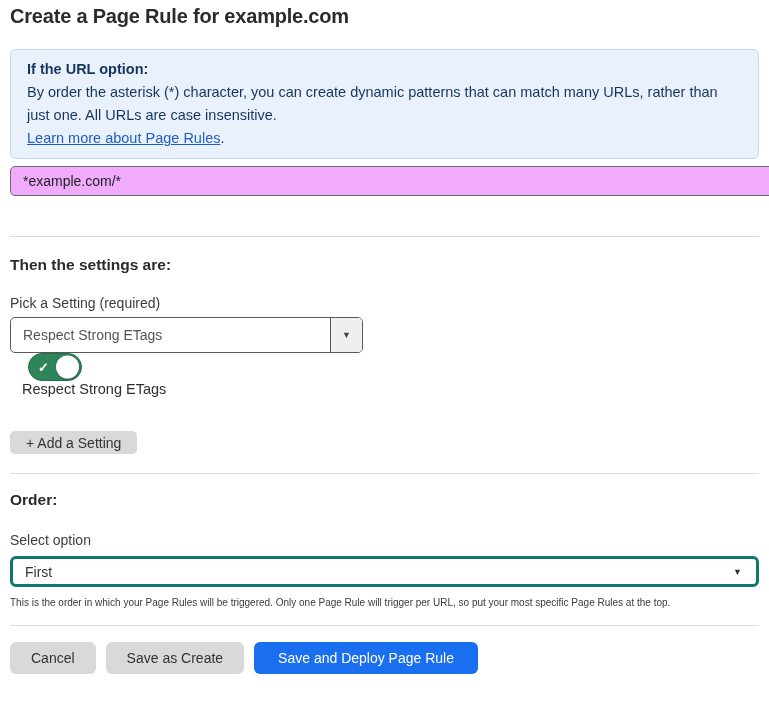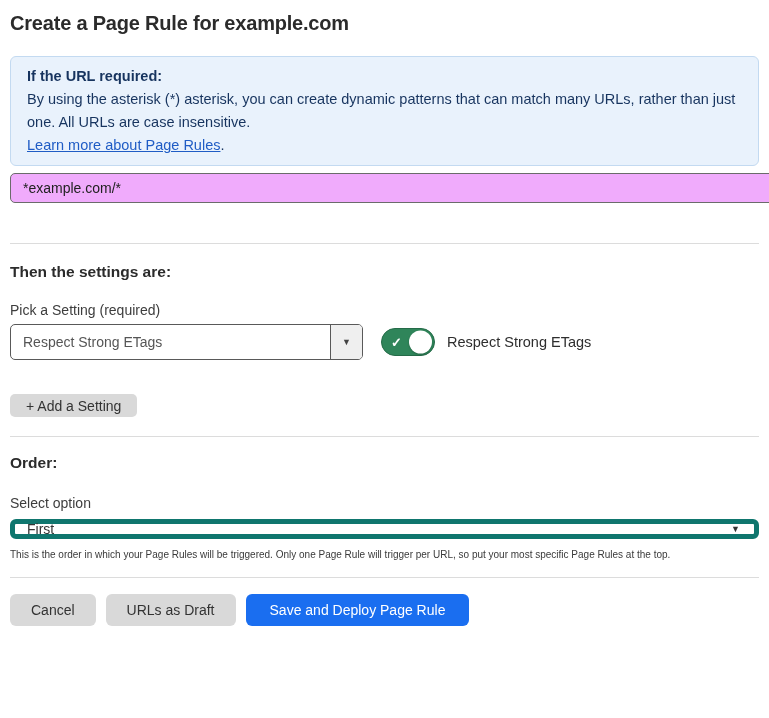--- a/index.html
+++ b/index.html
@@ -6,21 +6,21 @@
   html, body { background: #ffffff; }
   body {
     width: 769px; height: 718px;
     font-family: "Liberation Sans", sans-serif;
     color: #333;
     overflow: hidden;
   }
   .wrap { padding: 0 10px; }
 
   .page-title {
-    margin-top: 11px;
+    margin-top: 4px;
     font-size: 20px; line-height: 24px;
     font-weight: 700; color: #2b2b2b;
     letter-spacing: -0.2px;
   }
 
   .info-box {
     margin-top: 21px;
     background: #e9f2fc;
     border: 1px solid #c3daf1;
     border-radius: 6px;
@@ -63,21 +63,21 @@
     font-size: 15.5px; line-height: 18px;
     font-weight: 700; color: #2b2b2b;
   }
   .heading-settings { margin-top: 19px; }
   .heading-order { margin-top: 17px; }
 
   .picker-label { margin-top: 21px; }
 
   .setting-row {
     margin-top: 6px;
-    display: flex; align-items: center;
+    display: flex;  flex-direction: column;
   }
 
   .setting-select {
     width: 353px; height: 36px;
     border: 1px solid #595959;
     border-radius: 5px;
     background: #ffffff;
     display: flex; align-items: stretch;
     cursor: pointer;
     overflow: hidden;
@@ -135,22 +135,22 @@
     font-family: "Liberation Sans", sans-serif;
     font-size: 14px; color: #333;
     cursor: pointer;
     display: inline-flex; align-items: center;
   }
 
   .order-label { margin-top: 23px; }
 
   .order-select {
     margin-top: 8px;
-    width: 749px; height: 20px;
-    border: 5px solid #0f766e;
+    width: 749px; height: 31px;
+    border: 3px solid #0f766e;
     border-radius: 6px;
     background: #ffffff;
     display: flex; align-items: center;
     padding: 0 14px 0 12px;
     cursor: pointer;
   }
   .order-select .select-value {
     flex: 1; font-size: 14px; color: #333;
   }
   .order-select .select-arrow { font-size: 9px; color: #333; }
@@ -183,22 +183,22 @@
   }
 </style>
 </head>
 <body>
 
 <div class="wrap">
 
   <h1 class="page-title">Create a Page Rule for example.com</h1>
 
   <div class="info-box">
-    <div class="info-heading">If the URL required:</div>
-    <div class="info-body">By using the asterisk (*) asterisk, you can create dynamic patterns that can match many URLs, rather than just one. All URLs are case insensitive.</div>
+    <div class="info-heading">If the URL option:</div>
+    <div class="info-body">By order the asterisk (*) character, you can create dynamic patterns that can match many URLs, rather than just one. All URLs are case insensitive.</div>
     <div><a class="info-link">Learn more about Page Rules</a><span>.</span></div>
   </div>
 
   <input class="url-input" type="text" value="*example.com/*" style="">
 
   <hr class="divider divider-1">
 
   <h2 class="section-heading heading-settings">Then the settings are:</h2>
 
   <div class="field-label picker-label">Pick a Setting (required)</div>
@@ -229,17 +229,17 @@
     <div class="select-value">First</div>
     <span class="select-arrow">▼</span>
   </div>
 
   <div class="help-text">This is the order in which your Page Rules will be triggered. Only one Page Rule will trigger per URL, so put your most specific Page Rules at the top.</div>
 
   <hr class="divider divider-3">
 
   <div class="actions">
     <button class="btn btn-gray btn-cancel">Cancel</button>
-    <button class="btn btn-gray btn-draft">URLs as Draft</button>
+    <button class="btn btn-gray btn-draft">Save as Create</button>
     <button class="btn btn-primary">Save and Deploy Page Rule</button>
   </div>
 
 </div>
 
 </body></html>

